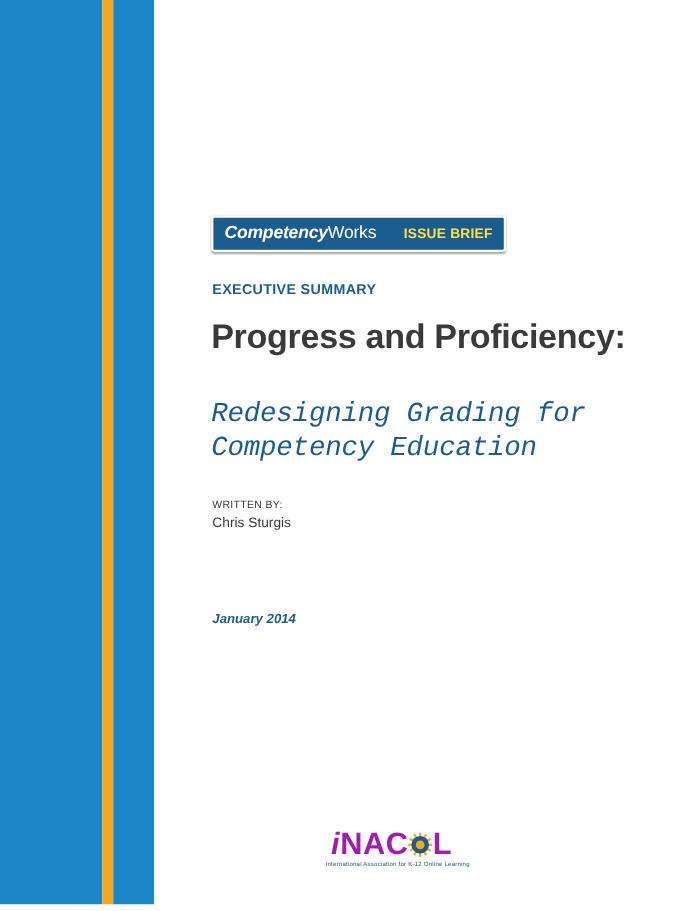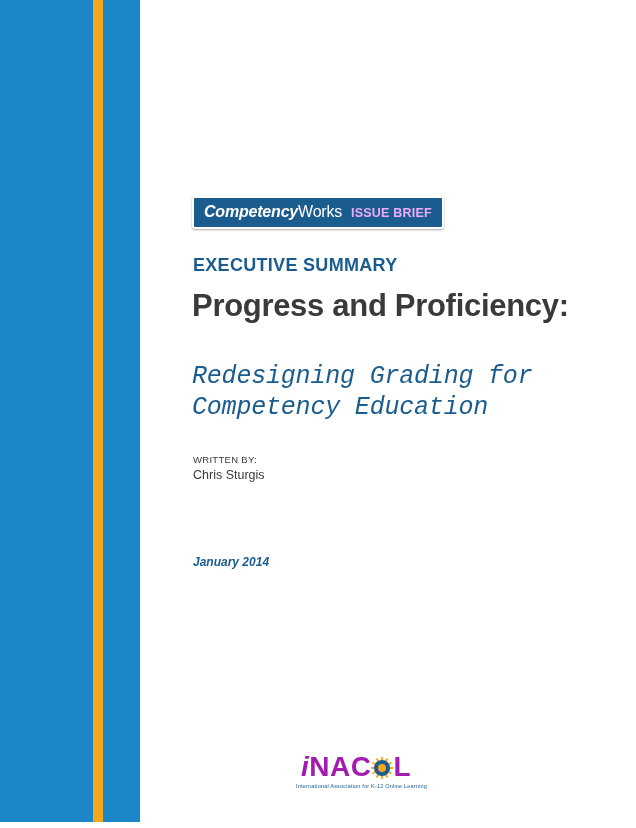--- a/index.html
+++ b/index.html
@@ -79,31 +79,31 @@
   .badge-cw .comp {
     font-style: italic;
     font-weight: bold;
   }
   .badge-cw .works {
     font-weight: normal;
   }
   .badge-ib {
     font-size: 12.5px;
     font-weight: bold;
-    color: #f0abfc;
+    color: #fde047;
     letter-spacing: 0.2px;
-    margin-left: 9px;
+    margin-left: 25px;
   }
 
   
   .eyebrow {
     position: absolute;
     left: 1px;
     top: 255px;
-    font-size: 18px;
+    font-size: 13px;
     font-weight: bold;
     color: #1b5c8e;
     letter-spacing: 0.3px;
   }
   .title-main {
     position: absolute;
     left: 0px;
     top: 288px;
     font-size: 31px;
     font-weight: bold;

